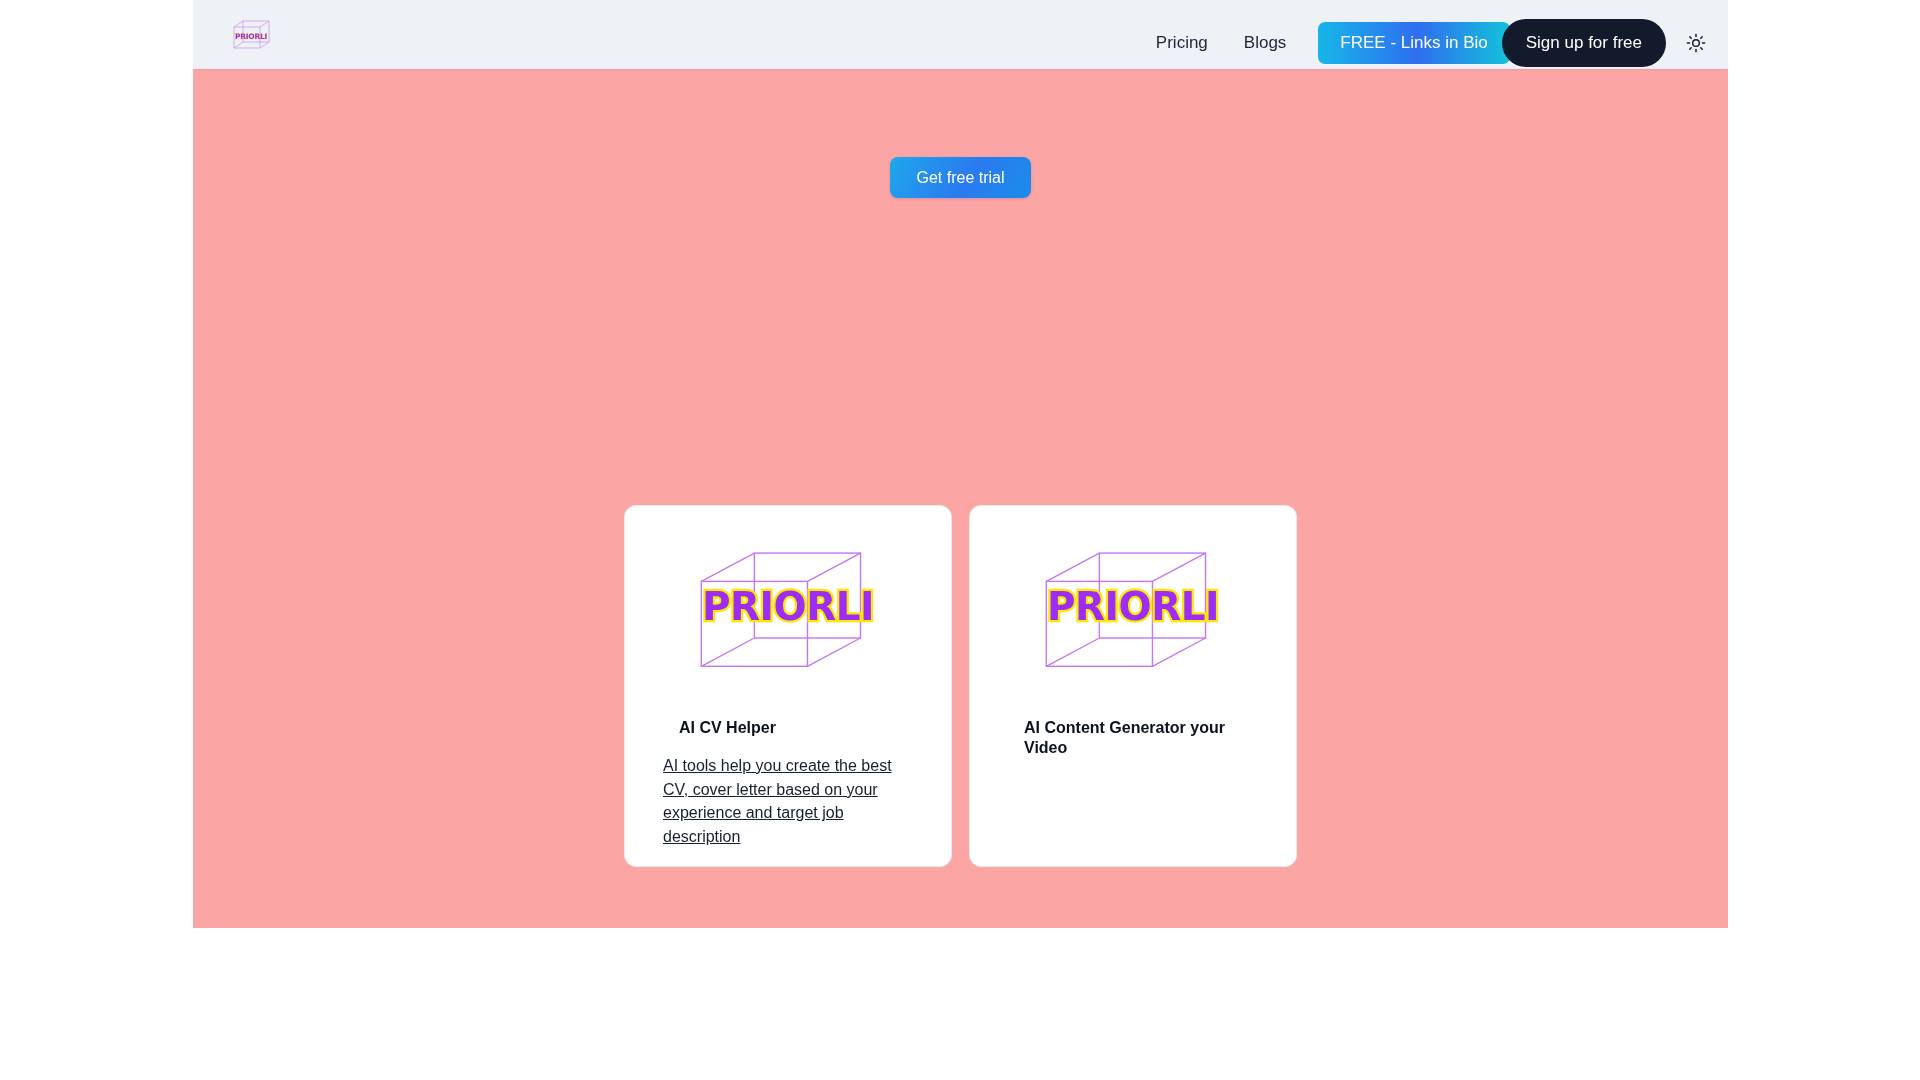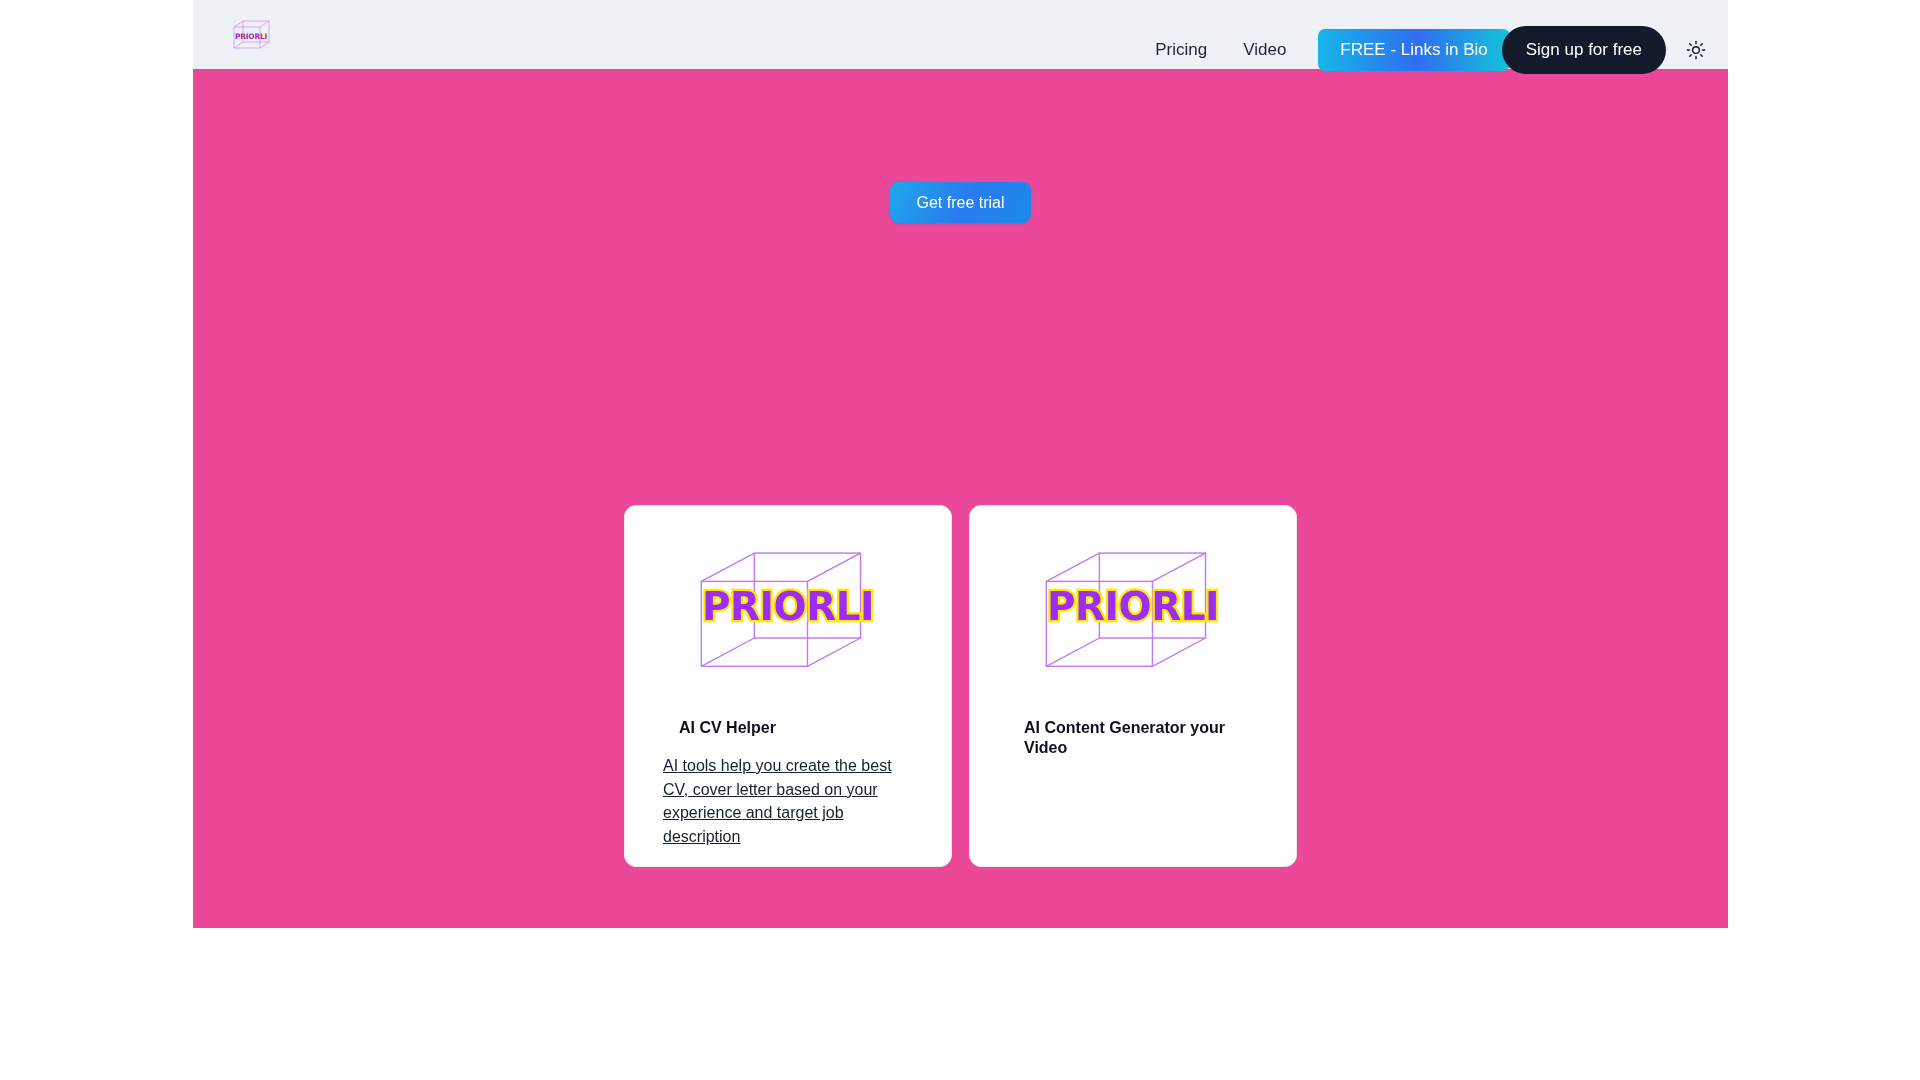--- a/index.html
+++ b/index.html
@@ -12,21 +12,21 @@
     font-family: "Liberation Sans", sans-serif;
   }
 
   
   .page-shell {
     position: absolute;
     left: 193px;
     top: 0;
     width: 1535px;
     height: 928px;
-    background: #ec4899;
+    background: #fca5a5;
     overflow: hidden;
   }
 
   
   .site-header {
     position: relative;
     width: 100%;
     height: 69px;
     background: #eef1f6;
     box-shadow: 0 1px 2px rgba(15, 23, 42, 0.06);
@@ -41,21 +41,21 @@
     top: 18px;
     width: 56px;
     height: 34px;
     display: block;
     cursor: pointer;
   }
 
   .nav-cluster {
     position: absolute;
     right: 12px;
-    top: 15px;
+    top: 8px;
     height: 69px;
     display: flex;
     align-items: center;
     gap: 0px;
   }
 
   .nav-link {
     font-size: 17px;
     color: #1e2536;
     text-decoration: none;
@@ -120,21 +120,21 @@
   .hero {
     position: relative;
     width: 100%;
     height: 440px;
     display: flex;
     justify-content: center;
     align-items: flex-start;
   }
 
   .cta-primary {
-    margin-top: 113px;
+    margin-top: 88px;
     display: inline-flex;
     align-items: center;
     justify-content: center;
     height: 41px;
     padding: 0 26px;
     border: none;
     border-radius: 8px;
     background: linear-gradient(120deg, #1fa8ea 0%, #2a7af0 55%, #1b8ce8 100%);
     color: #ffffff;
     font-size: 16px;
@@ -220,21 +220,21 @@
           <line x1="74" y1="18" x2="92" y2="6"></line>
           <line x1="22" y1="60" x2="40" y2="48"></line>
           <line x1="74" y1="60" x2="92" y2="48"></line>
         </g>
         <text class="logo-word" x="56" y="41" font-size="15" text-anchor="middle" fill="#9b2df5" stroke="#ffe600" stroke-width="0.9" paint-order="stroke fill">PRIORLI</text>
       </svg>
     </a>
 
     <nav class="nav-cluster">
       <a class="nav-link">Pricing</a>
-      <a class="nav-link">Video</a>
+      <a class="nav-link">Blogs</a>
 
       <button class="pill-free">FREE - Links in Bio</button>
 
       <button class="pill-signup">Sign up for free</button>
 
       <button class="theme-toggle">
         <svg viewBox="0 0 24 24" width="20" height="20">
           <circle cx="12" cy="12" r="4" fill="none" stroke="#121a2b" stroke-width="1.7"></circle>
           <g stroke="#121a2b" stroke-width="1.7" stroke-linecap="round">
             <line x1="12" y1="1.6" x2="12" y2="4.2"></line>

